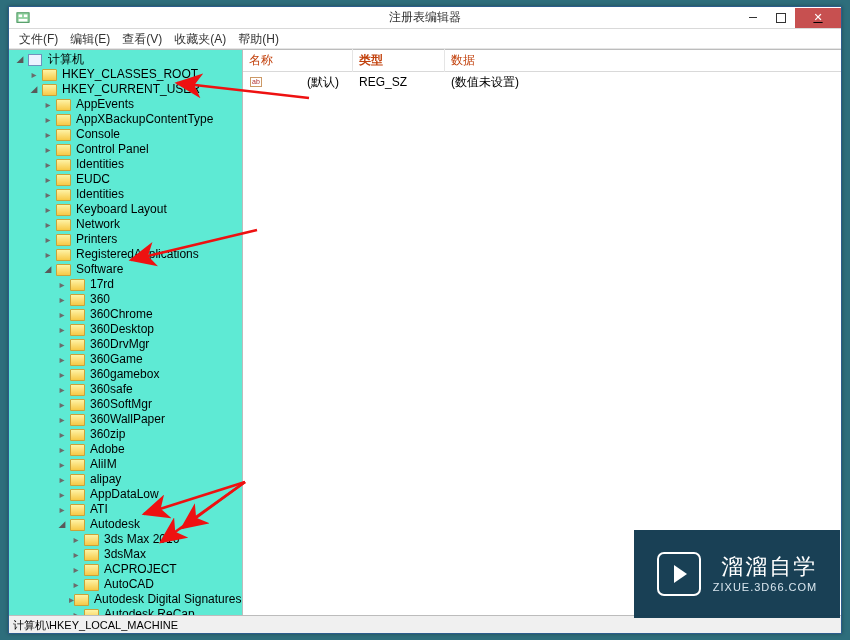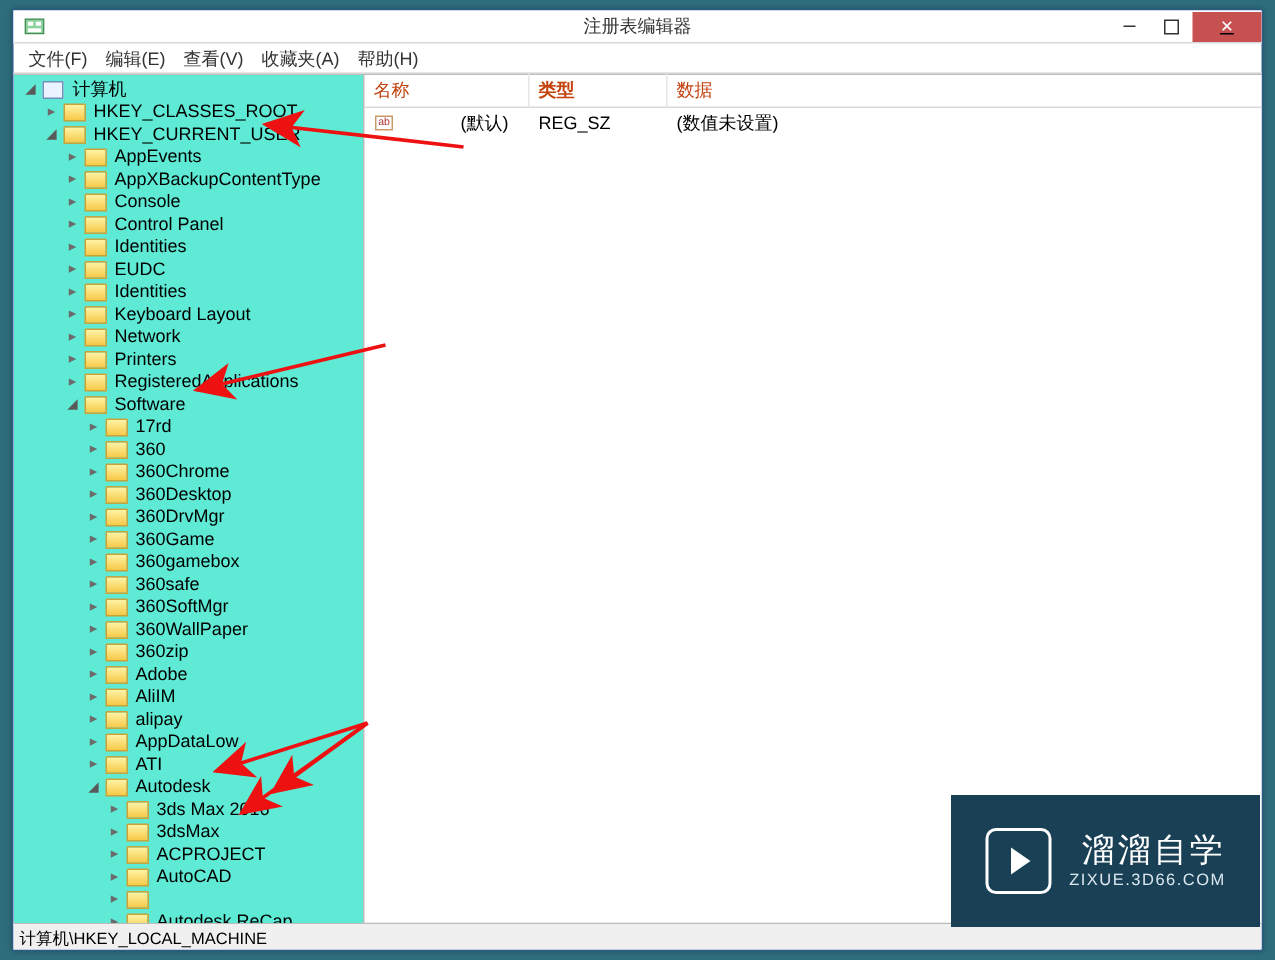--- a/index.html
+++ b/index.html
@@ -264,20 +264,21 @@
     <span class="lbl">ACPROJECT</span>
   </div>
           <div class="tree-row" style="padding-left:58px">
     <span class="tw exp"></span>
     <span class="ic folder"></span>
     <span class="lbl">AutoCAD</span>
   </div>
           <div class="tree-row" style="padding-left:58px">
     <span class="tw exp"></span>
     <span class="ic folder"></span>
+    <span class="lbl">Autodesk Digital Signatures</span>
   </div>
           <div class="tree-row" style="padding-left:58px">
     <span class="tw exp"></span>
     <span class="ic folder"></span>
     <span class="lbl">Autodesk ReCap</span>
   </div>
         </div>
     </div>
 
     <div class="list-pane">

